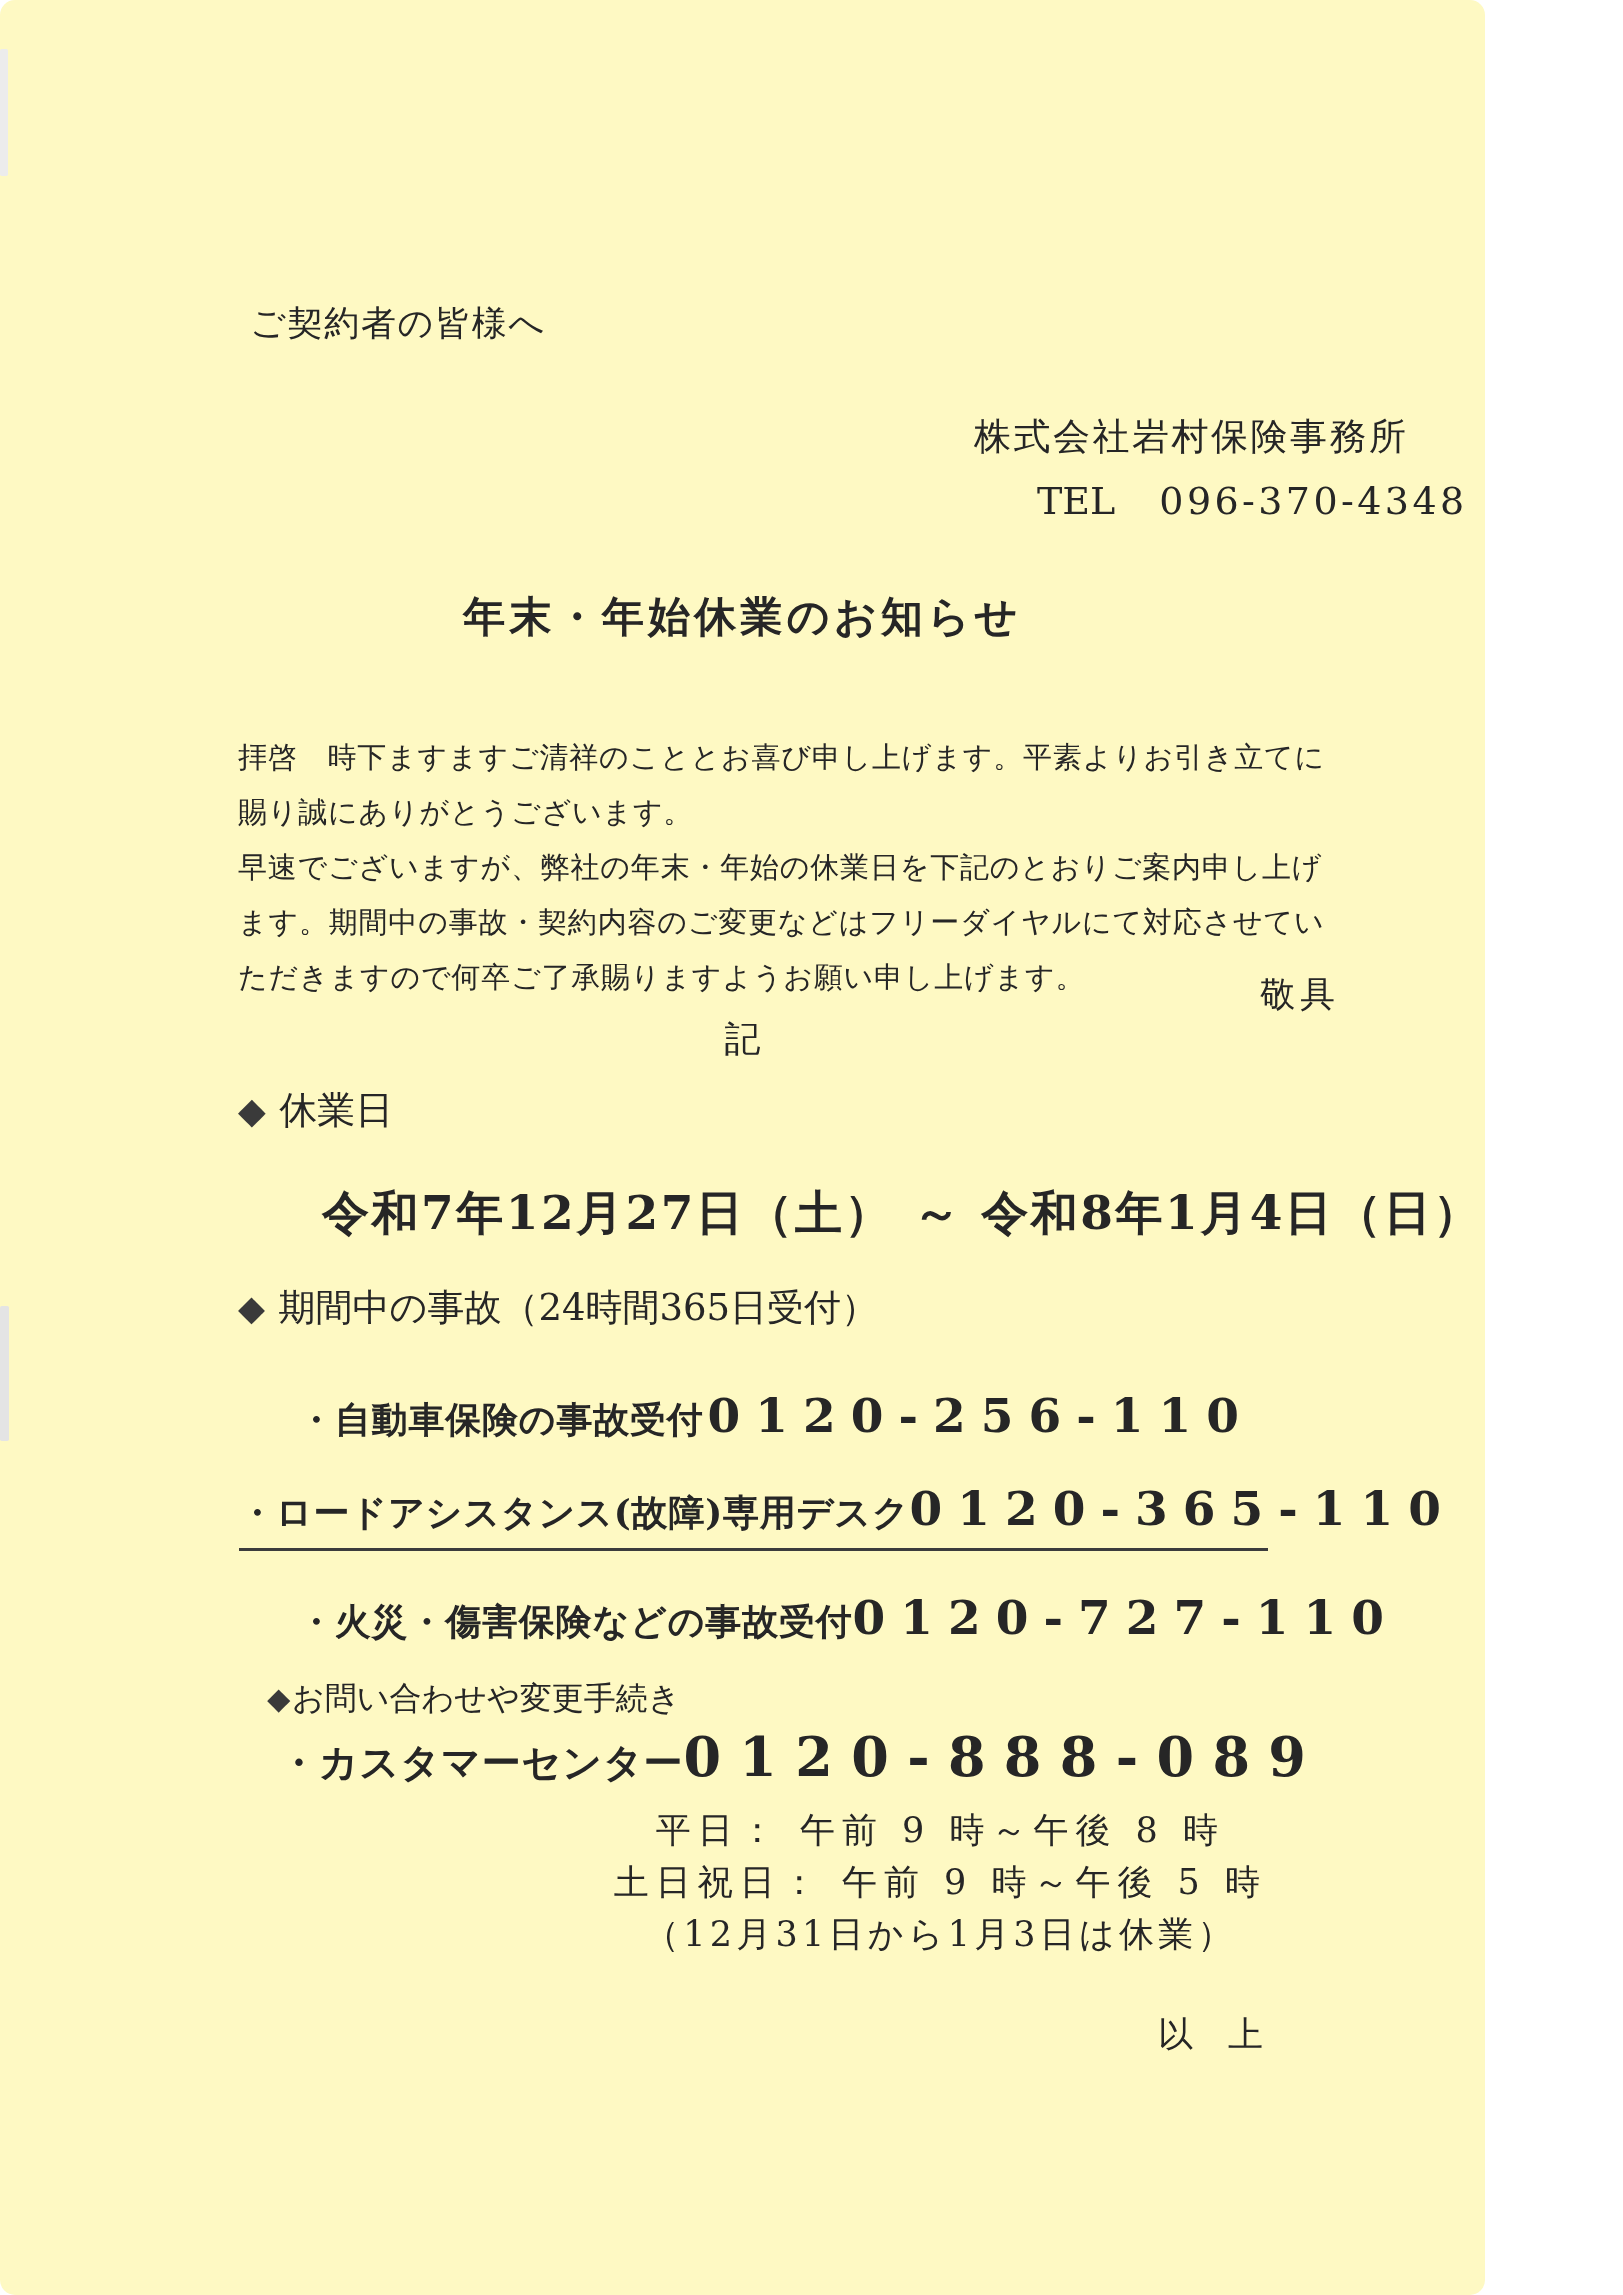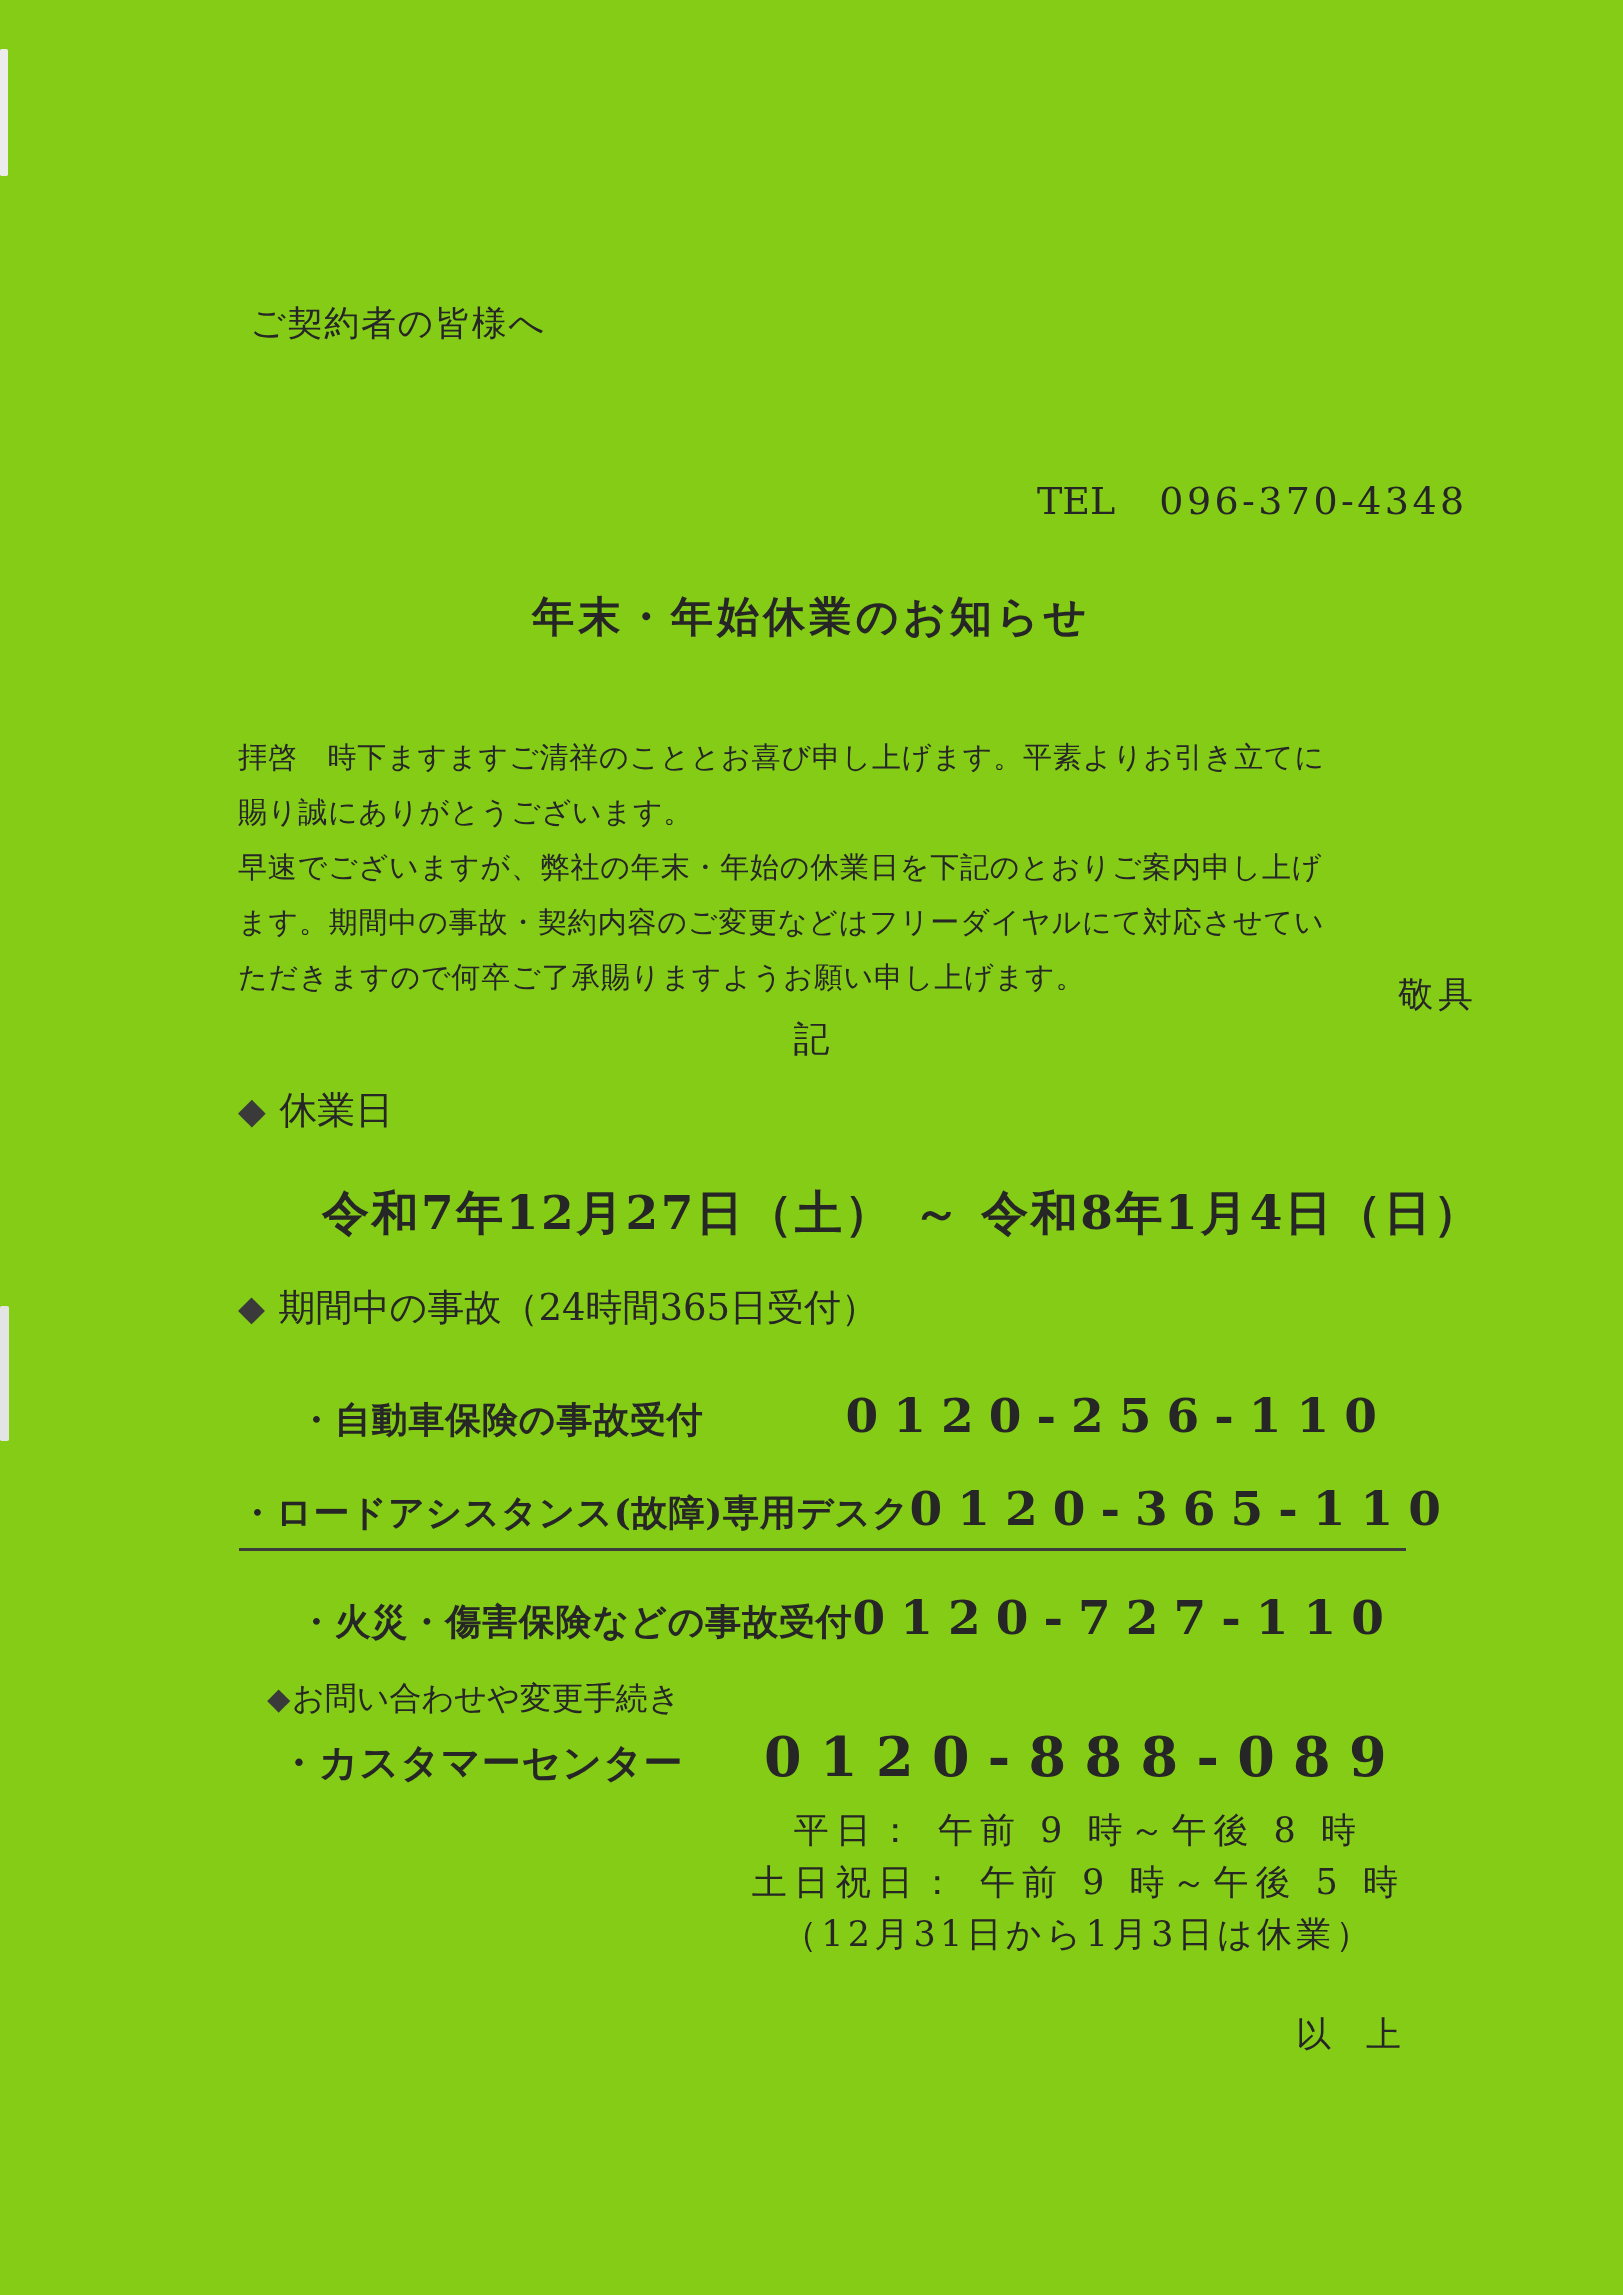--- a/index.html
+++ b/index.html
@@ -2,26 +2,27 @@
 <html style="font-size:13.5px"><head>
 <meta charset="utf-8">
 <style>
   html, body {
     margin: 0;
     padding: 0;
     background: #ffffff;
   }
   .page {
     position: relative;
-    width: 1623px;
+    width: 1485px;
     height: 2295px;
-    background: #84cc16;
+    background: #fef9c3;
     font-family: "DejaVu Serif", "Liberation Serif", serif;
     color: #262626;
     overflow: hidden;
+    border-radius: 15px;
   }
   .abs { position: absolute; white-space: nowrap; }
 
   .scan-artifact {
     position: absolute;
     left: 0;
     border-radius: 1.7px;
   }
   .a1 { top: 49px;  width: 7.6px;  height: 127px; background: #ececec; }
   .a2 { top: 1306px; width: 9.3px; height: 135px; background: #e4e4e4; }
@@ -112,20 +113,21 @@
 </head>
 <body>
 
 <div class="page">
 
   <div class="scan-artifact a1"></div>
   <div class="scan-artifact a2"></div>
 
   <div class="abs recipient">ご契約者の皆様へ</div>
 
+  <div class="abs company">株式会社岩村保険事務所</div>
 
   <div class="abs tel-line"><span>TEL</span><span class="tel-number">096-370-4348</span></div>
 
   <div class="abs doc-title">年末・年始休業のお知らせ</div>
 
   <div class="abs body-text">
     <div>拝啓　時下ますますご清祥のこととお喜び申し上げます。平素よりお引き立てに</div>
     <div>賜り誠にありがとうございます。</div>
     <div>早速でございますが、弊社の年末・年始の休業日を下記のとおりご案内申し上げ</div>
     <div>ます。期間中の事故・契約内容のご変更などはフリーダイヤルにて対応させてい</div>

